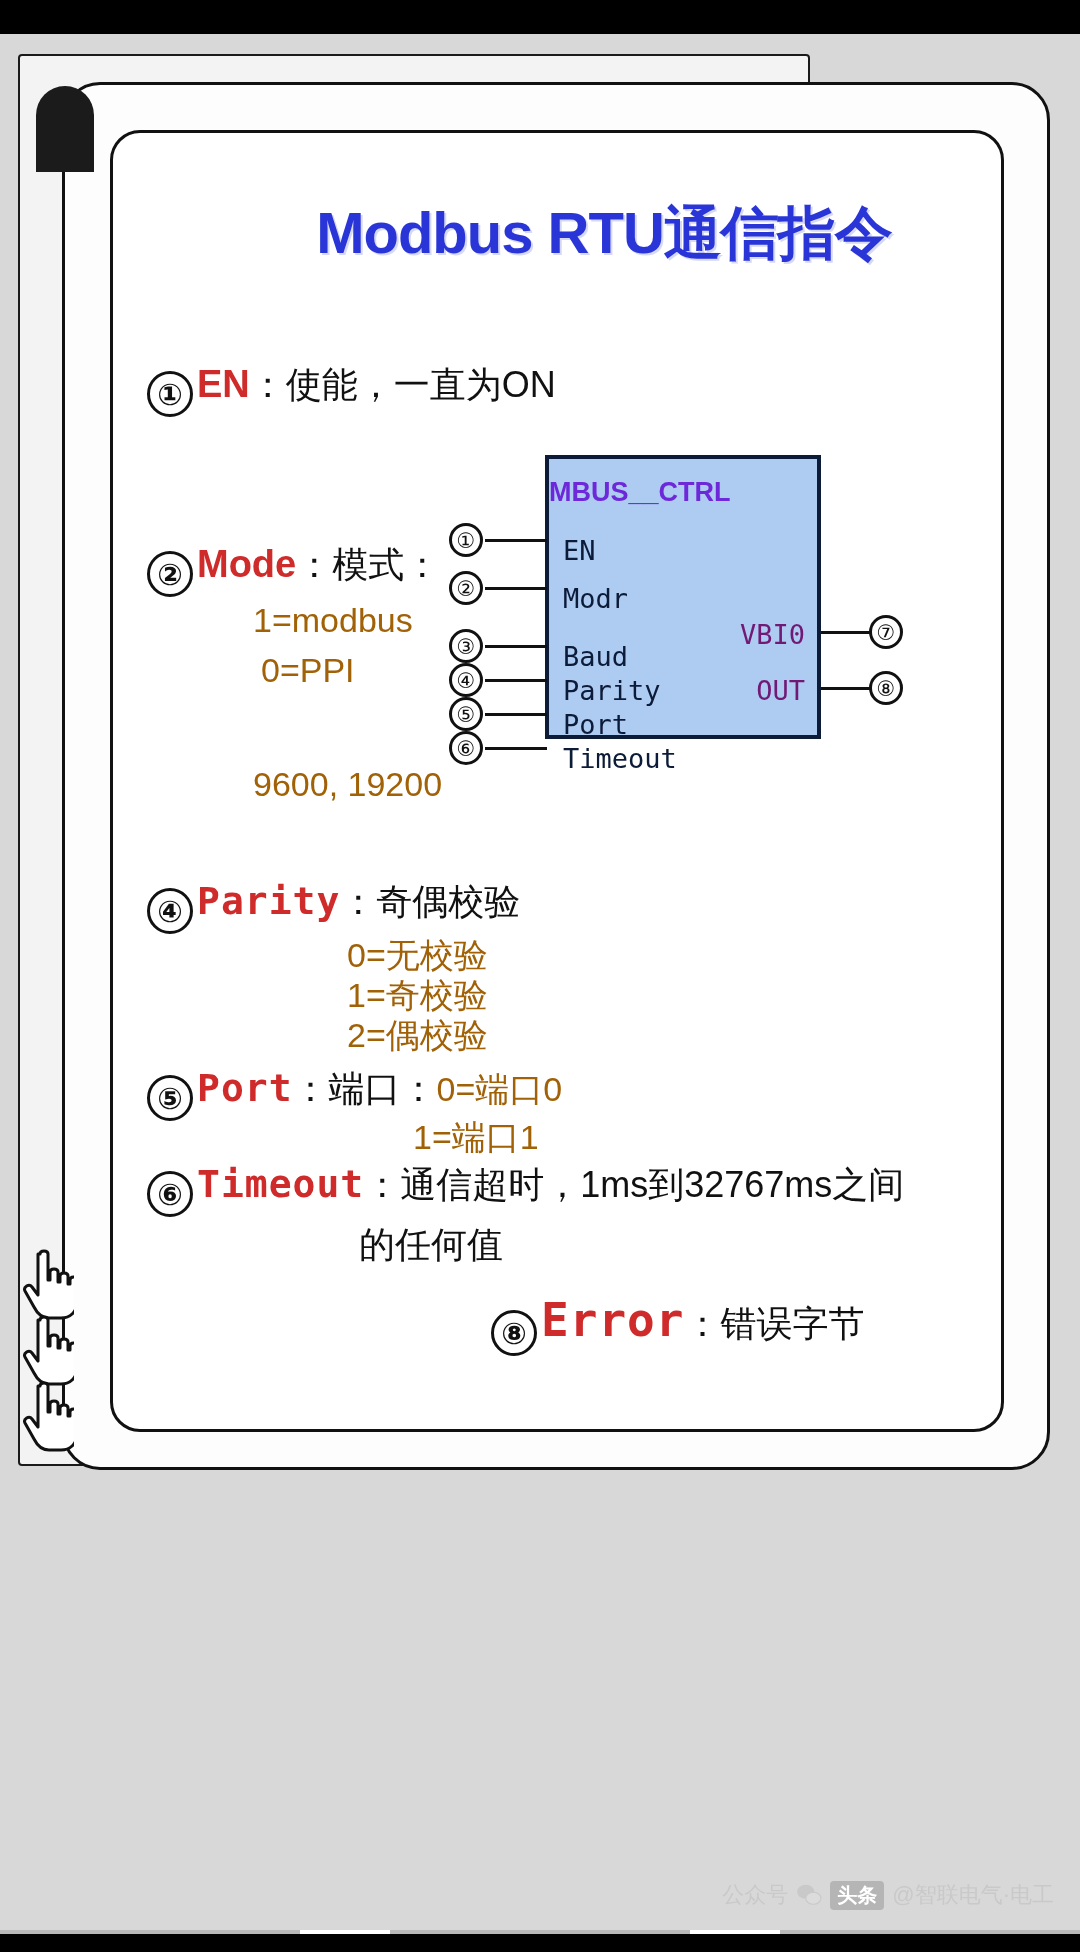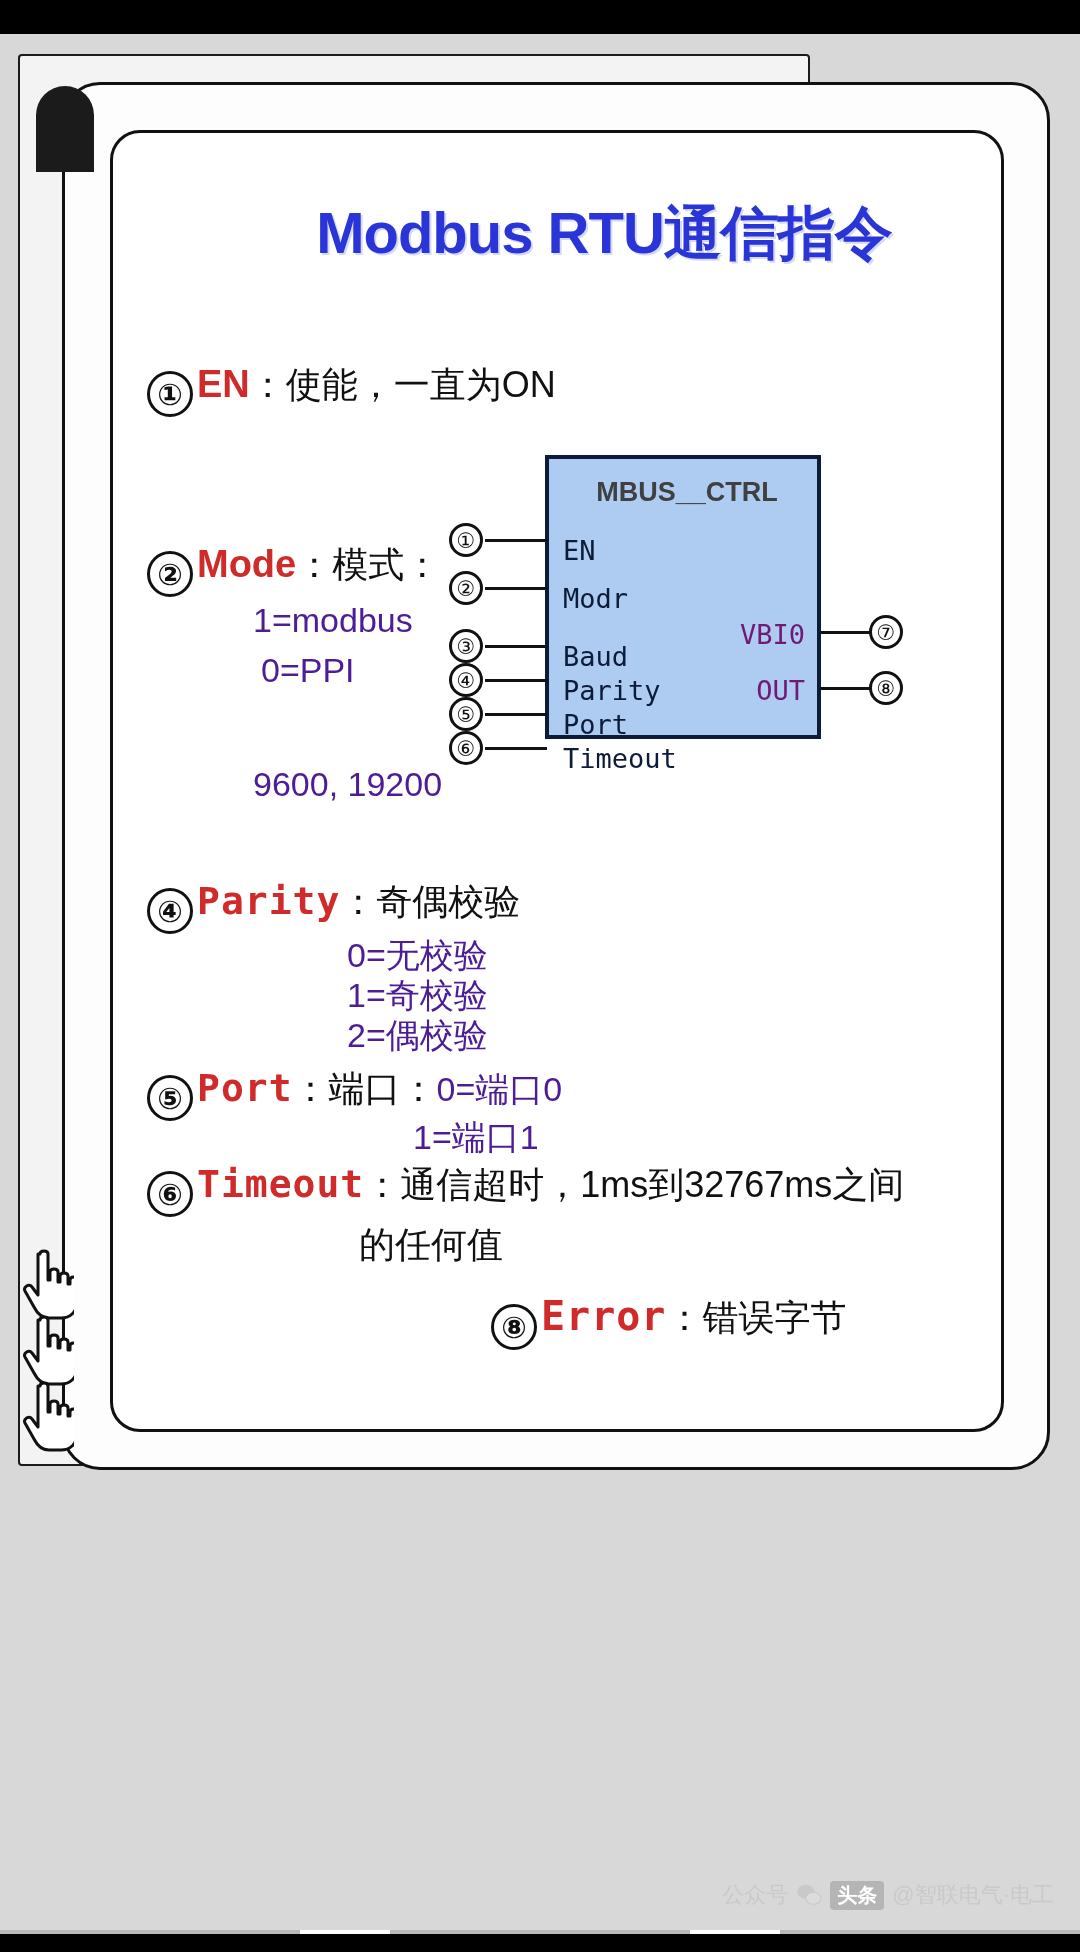--- a/index.html
+++ b/index.html
@@ -91,33 +91,33 @@
   .itm { position: absolute; white-space: nowrap; color: #121212; }
   .num {
     display: inline-block; width: 46px; height: 46px; line-height: 42px;
     border: 3px solid #111111; border-radius: 50%;
     text-align: center; font-size: 30px; font-weight: 600;
     vertical-align: -8px; margin-right: 4px; color: #111111;
   }
   .kw { color: #cf2b2b; font-weight: 700; }
   .kw-mono { color: #cf2b2b; font-weight: 700; font-family: "DejaVu Sans Mono", monospace; letter-spacing: 1px; }
   .cn { font-size: 36px; color: #111111; }
-  .sub { font-size: 34px; color: #4c1d95; }
+  .sub { font-size: 34px; color: #a16207; }
 
   
   .fb {
     position: absolute; left: 432px; top: 322px;
     width: 276px; height: 284px;
     background: #aecbf2;
     border: 4px solid #0c1b38;
   }
   .fb-title {
     position: absolute; left: 0; top: 18px; width: 276px;
-    text-align: center; font-size: 27px; font-weight: 600;
-    color: #404040; white-space: nowrap;
+    font-size: 27px; font-weight: 600;
+    color: #6d28d9; white-space: nowrap;
   }
   .fb-in {
     position: absolute; left: 14px;
     font-size: 27px; color: #0c1b38;
     font-family: "DejaVu Sans Mono", monospace;
     white-space: nowrap;
   }
   .fb-out {
     position: absolute; right: 12px;
     font-size: 27px; color: #701a75;
@@ -194,21 +194,21 @@
     <span class="num">⑤</span><span class="kw-mono" style="font-size:38px;">Port</span><span class="cn">：</span><span class="cn">端口：</span><span class="sub">0=端口0</span>
   </div>
   <div class="itm sub" style="left:300px; top:982px;">1=端口1</div>
 
   <div class="itm" style="left:34px; top:1028px;">
     <span class="num">⑥</span><span class="kw-mono" style="font-size:38px;">Timeout</span><span class="cn">：</span><span class="cn">通信超时，1ms到32767ms之间</span>
   </div>
   <div class="itm cn" style="left:246px; top:1088px;">的任何值</div>
 
   <div class="itm" style="left:378px; top:1160px;">
-    <span class="num">⑧</span><span class="kw-mono" style="font-size:40px;margin-top:39px;">Error</span><span class="cn">：</span><span class="cn">错误字节</span>
+    <span class="num">⑧</span><span class="kw-mono" style="font-size:46px;margin-top:39px;">Error</span><span class="cn">：</span><span class="cn">错误字节</span>
   </div>
 
   <div class="fb">
     <div class="fb-title">MBUS__CTRL</div>
     <div class="fb-in" style="top:76px;">EN</div>
     <div class="fb-in" style="top:124px;">Modr</div>
     <div class="fb-in" style="top:182px;">Baud</div>
     <div class="fb-in" style="top:216px;">Parity</div>
     <div class="fb-in" style="top:250px;">Port</div>
     <div class="fb-in" style="top:284px;">Timeout</div>

